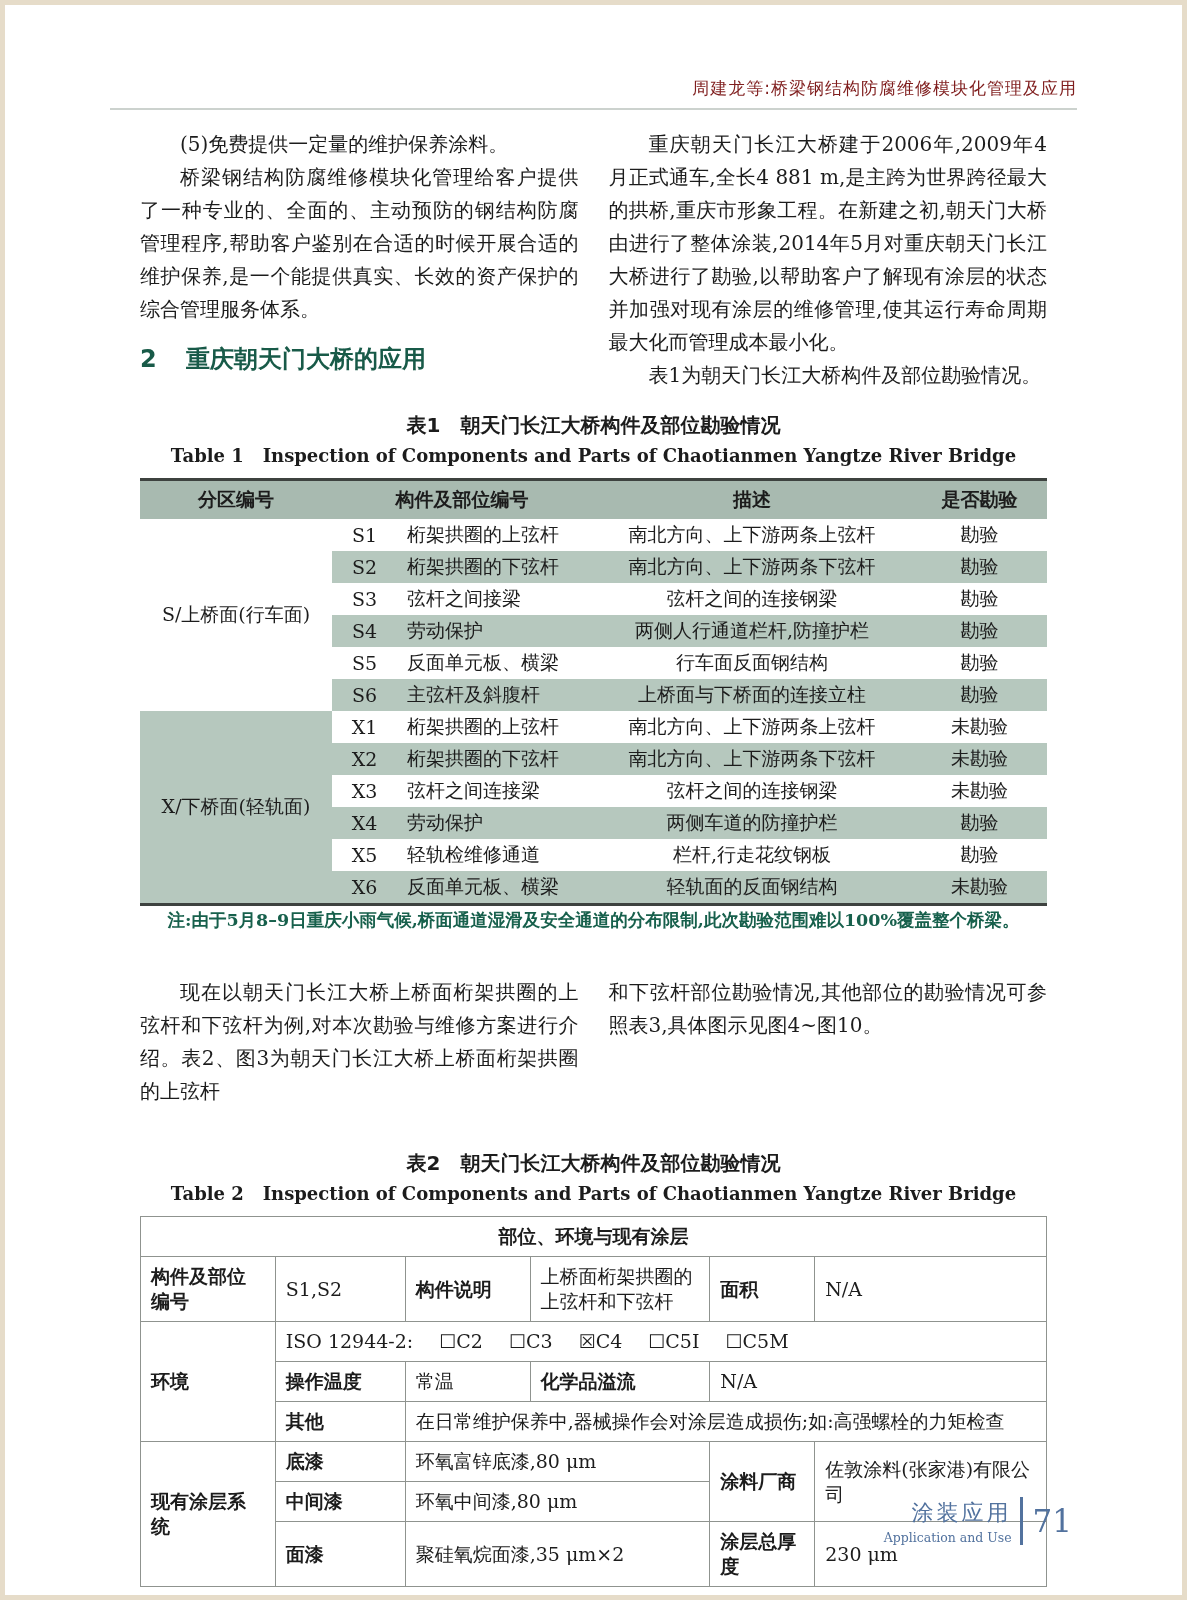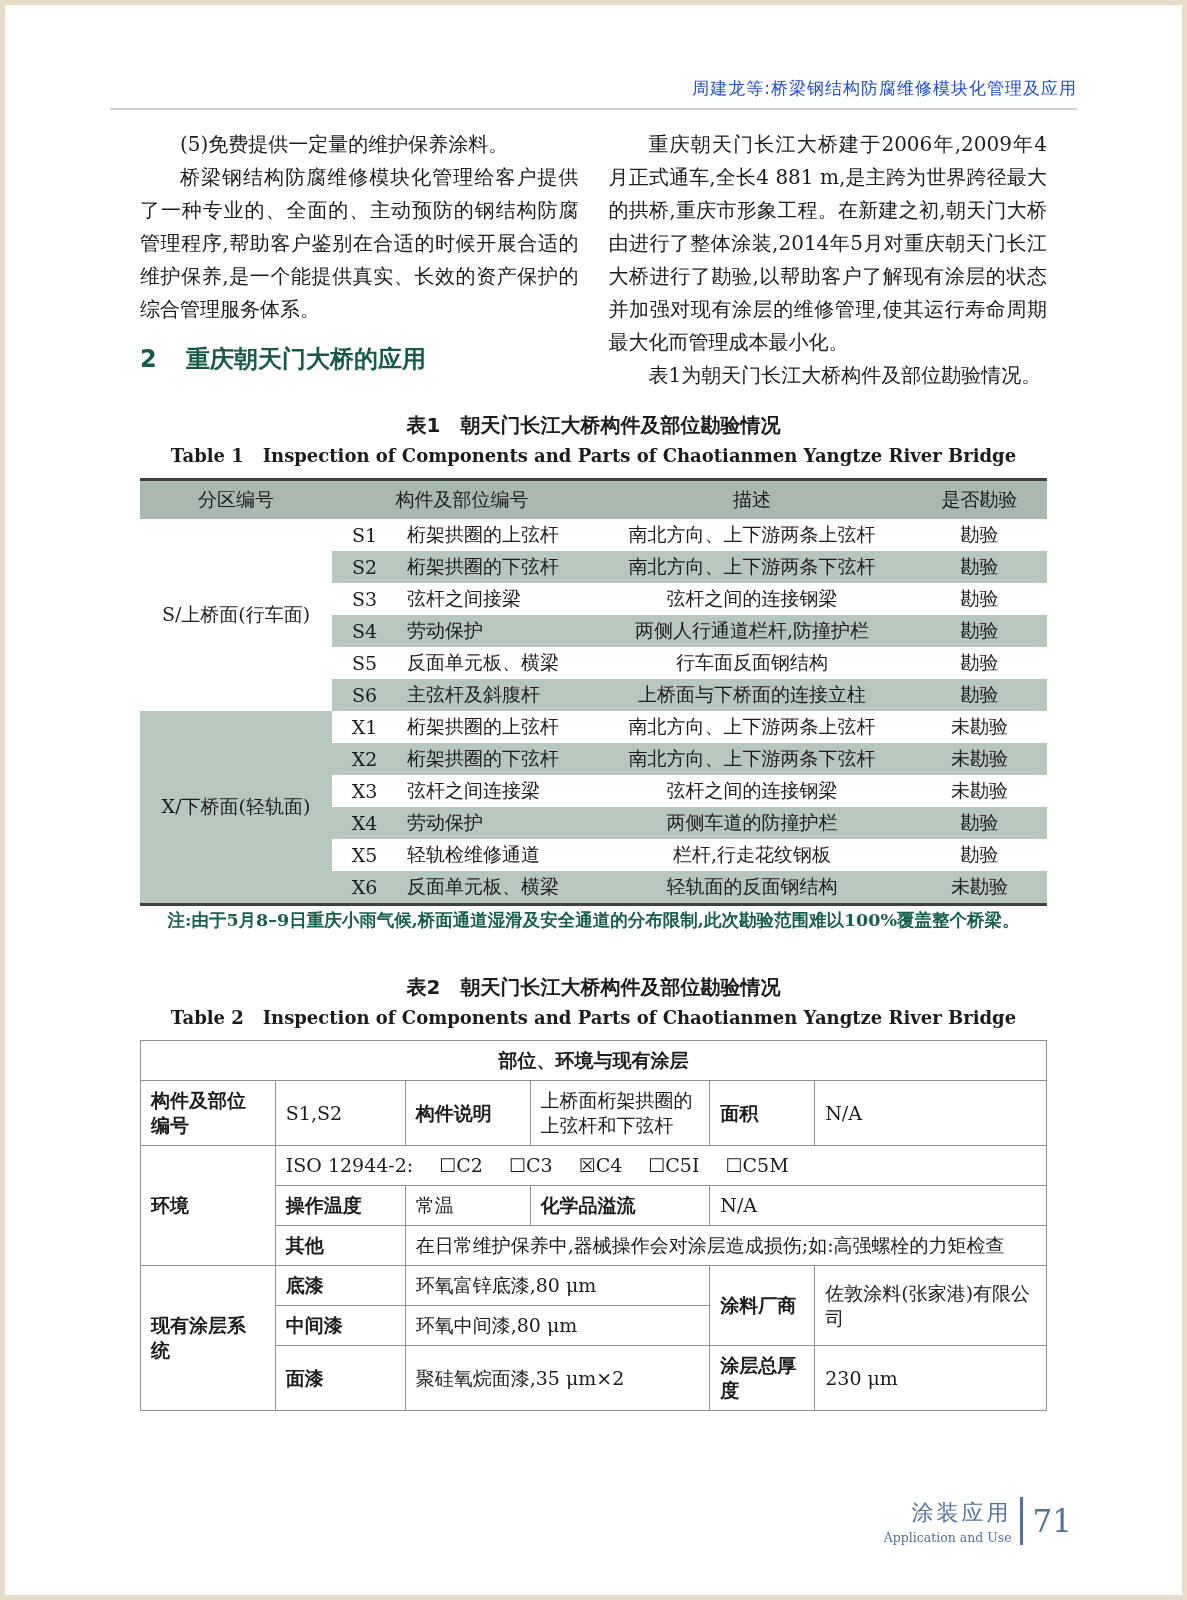--- a/index.html
+++ b/index.html
@@ -1,42 +1,42 @@
 <!DOCTYPE html>
 <html><head>
 <meta charset="utf-8">
 <style>
   * { margin:0; padding:0; box-sizing:border-box; }
   html,body { width:1187px; height:1600px; }
   body { background:#e6dcc9; font-family:"DejaVu Serif","Liberation Serif",serif; color:#1c1c1c; }
   .page { position:absolute; inset:5px; background:#ffffff; overflow:hidden; }
 
   .running-head { padding-top:72px; width:967px; margin:0 auto; text-align:right;
-    font-family:"DejaVu Sans","Liberation Sans",sans-serif; font-size:17px; color:#1d4ed8; letter-spacing:1px; }
+    font-family:"DejaVu Sans","Liberation Sans",sans-serif; font-size:17px; color:#7f1d1d; letter-spacing:1px; }
   .head-rule { width:967px; margin:8px auto 0 auto; border-top:2px solid #ccd2ce; }
 
   .content { width:907px; margin:0 auto; }
 
   .twocol { display:flex; gap:30px; margin-top:18px; }
   .col { flex:1; min-width:0; }
   .para { font-size:20px; line-height:33px; text-align:justify; text-indent:2em; }
 
   .section-heading { display:flex; margin-top:16px; color:#185a48;
     font-family:"DejaVu Sans","Liberation Sans",sans-serif; font-weight:bold; font-size:24px; line-height:35px; }
   .section-heading .num { width:46px; flex:none; }
   .section-heading .ttl span { display:block; }
 
   .tbl-block { margin-top:20px; }
   .caption-zh { text-align:center; font-family:"DejaVu Sans","Liberation Sans",sans-serif;
     font-weight:bold; font-size:20px; white-space:pre-wrap; }
   .caption-en { text-align:center; font-weight:bold; font-size:18px; margin-top:6px; white-space:pre-wrap; }
 
   table.t1 { width:907px; margin-top:12px; border-collapse:collapse; font-size:19px;
     border-top:3px solid #3d423f; border-bottom:3px solid #3d423f; }
-  table.t1 th { background:#a8bab0; font-weight:normal; padding:6px 4px; text-align:center; }
+  table.t1 th { background:#a8bab0; font-weight:bold; padding:6px 4px; text-align:center; }
   table.t1 td { padding:3px 4px; height:29px; }
   table.t1 td.code { text-align:center; }
   table.t1 td.name { text-align:left; padding-left:10px; }
   table.t1 td.desc { text-align:center; }
   table.t1 td.status { text-align:center; }
   table.t1 tr.alt td { background:#b6c8be; }
   table.t1 td.group-cell { text-align:center; background:#ffffff; }
   table.t1 td.group-cell.shaded { background:#b6c8be; }
 
   .note { margin-top:2px; text-align:center; color:#17604c; font-weight:bold; font-size:17.5px; }
@@ -177,20 +177,28 @@
             <td class="code">X6</td>
             <td class="name">反面单元板、横梁</td>
             <td class="desc">轻轨面的反面钢结构</td>
             <td class="status">未勘验</td>
           </tr>
         </tbody>
       </table>
       <div class="note">注:由于5月8–9日重庆小雨气候,桥面通道湿滑及安全通道的分布限制,此次勘验范围难以100%覆盖整个桥梁。</div>
     </div>
 
+    <div class="twocol second">
+      <div class="col">
+        <p class="para">现在以朝天门长江大桥上桥面桁架拱圈的上弦杆和下弦杆为例,对本次勘验与维修方案进行介绍。表2、图3为朝天门长江大桥上桥面桁架拱圈的上弦杆</p>
+      </div>
+      <div class="col">
+        <p class="para" style="text-indent:0;">和下弦杆部位勘验情况,其他部位的勘验情况可参照表3,具体图示见图4~图10。</p>
+      </div>
+    </div>
 
     <div class="tbl-block two">
       <div class="caption-zh">表2　朝天门长江大桥构件及部位勘验情况</div>
       <div class="caption-en">Table 2   Inspection of Components and Parts of Chaotianmen Yangtze River Bridge</div>
       <table class="t2">
         <colgroup>
             <col style="width:135px">
             <col style="width:130px">
             <col style="width:125px">
             <col style="width:180px">

